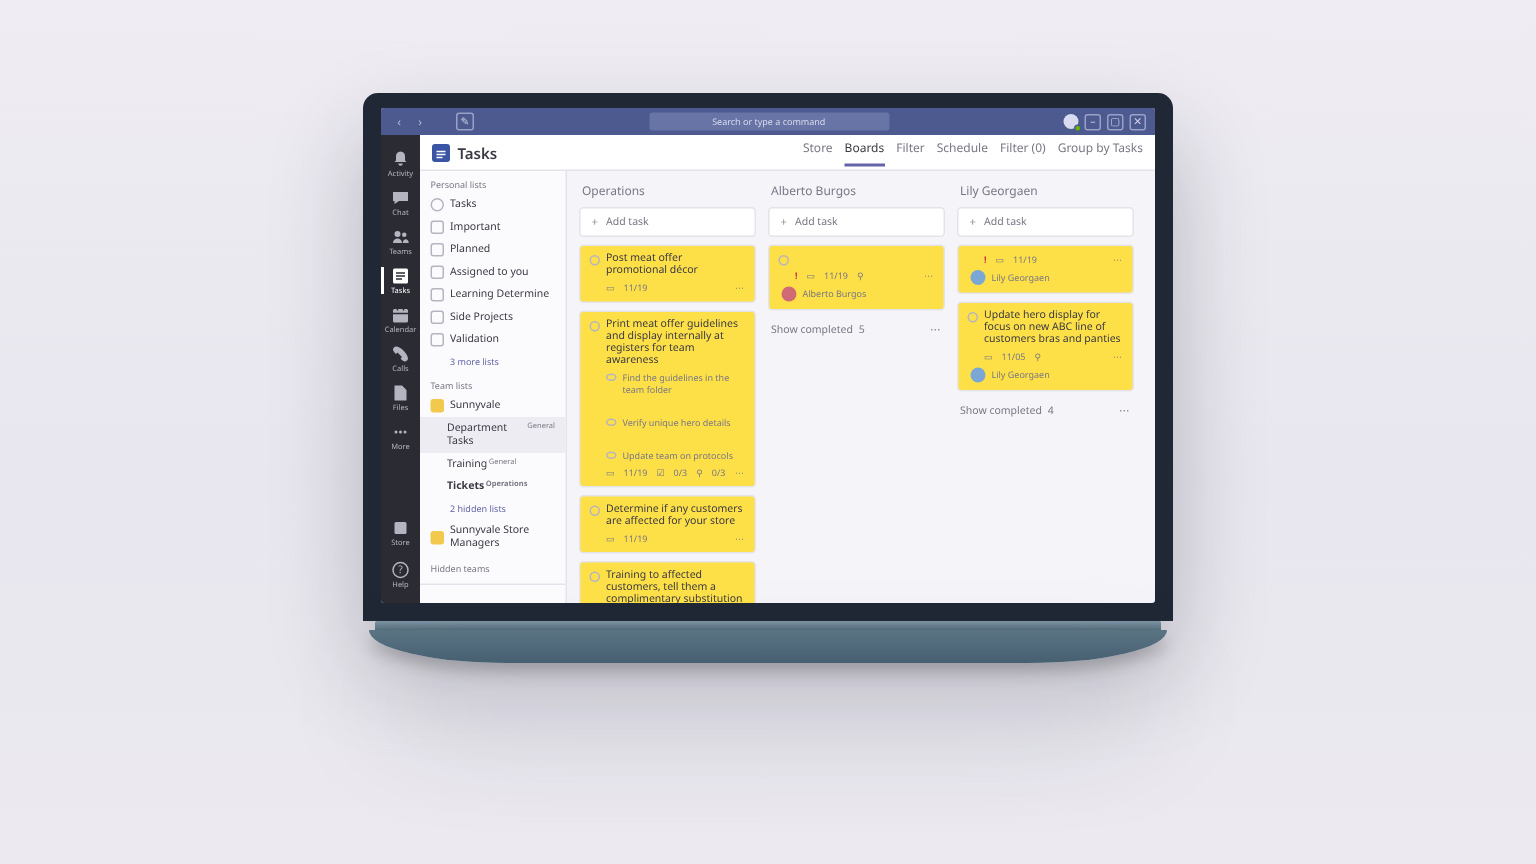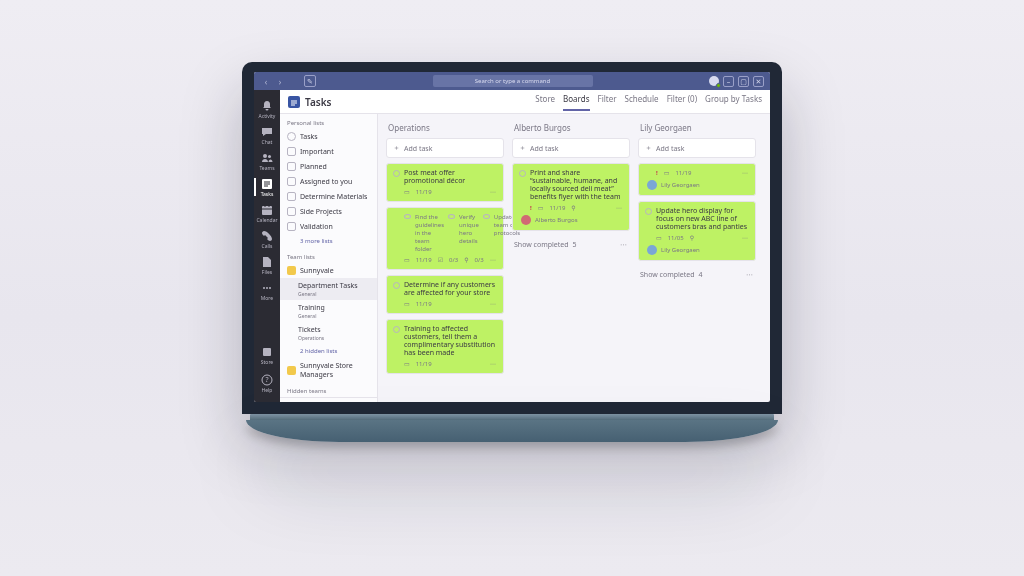--- a/index.html
+++ b/index.html
@@ -69,35 +69,35 @@
   .head-tab{padding-bottom:5px}
   .head-tab.active{color:var(--text);border-bottom:2px solid var(--accent)}
 
   .content{flex:1;display:flex;min-height:0}
   .sidebar{width:98px;background:#fbfbfd;border-right:1px solid var(--border);display:flex;flex-direction:column;font-size:7px;color:var(--text);overflow:hidden}
   .sb-section{padding:5px 7px 2px;color:var(--muted);font-size:6px}
   .sb-item{display:flex;align-items:center;gap:4px;padding:3px 7px;cursor:pointer}
   .sb-item.sel{background:#edecf2}
   .sb-ico{width:9px;height:9px;flex:0 0 9px;border:1px solid #b7b4c2;border-radius:2px}
   .sb-ico.circle{border-radius:50%}
-  .sb-two{display:flex;flex-direction:column;gap:1px}
+  .sb-two{display:flex;flex-direction:row;gap:1px}
   .sb-sub{font-size:5px;color:var(--muted)}
   .sb-teamdot{width:9px;height:9px;border-radius:2px;background:#f2c94c;flex:0 0 9px}
   .sb-link{color:var(--accent);padding:3px 7px 3px 20px;font-size:6px}
   .sb-new{margin-top:auto;border-top:1px solid var(--border);padding:6px 7px;display:flex;gap:4px;align-items:center;color:var(--muted)}
 
   .boards{flex:1;display:flex;gap:8px;padding:8px;overflow:hidden;min-width:0}
   .col{flex:0 0 118px;display:flex;flex-direction:column;gap:5px;min-width:0}
   .col-head{font-size:8px;color:var(--muted);padding:0 2px}
   .add-task{background:#fff;border:1px solid var(--border);border-radius:3px;padding:4px 6px;color:var(--muted);font-size:7px;display:flex;align-items:center;gap:4px;cursor:pointer}
-  .card{background:#bef264;border:1px solid var(--border);border-radius:3px;padding:5px 6px;display:flex;flex-direction:column;gap:3px}
+  .card{background:#fde047;border:1px solid var(--border);border-radius:3px;padding:5px 6px;display:flex;flex-direction:column;gap:3px}
   .card-title{display:flex;gap:4px;align-items:flex-start}
   .radio{width:7px;height:7px;border:1px solid #b7b4c2;border-radius:50%;flex:0 0 7px;margin-top:1px}
   .ct{font-size:7px;line-height:1.15}
-  .subtasks{display:flex;flex-direction:row;gap:4px;padding-left:11px}
+  .subtasks{display:flex;flex-direction:column;gap:14px;padding-left:11px}
   .subtask{display:flex;gap:4px;align-items:flex-start;color:var(--muted);font-size:6px}
   .meta{display:flex;gap:6px;align-items:center;padding-left:11px;color:var(--muted);font-size:6px}
   .assignee{display:flex;align-items:center;gap:4px;padding-left:2px;font-size:6px;color:var(--muted)}
   .av{width:10px;height:10px;border-radius:50%}
   .show-completed{font-size:7px;color:var(--muted);display:flex;align-items:center;gap:4px;padding:4px 2px}
   .more{margin-left:auto;letter-spacing:1px}
 
   svg{display:block}
 </style>
 </head>
@@ -259,21 +259,21 @@
                   <div class="sb-item">
                     <span class="sb-ico "></span>
                     <span>Planned</span>
                   </div>
                   <div class="sb-item">
                     <span class="sb-ico "></span>
                     <span>Assigned to you</span>
                   </div>
                   <div class="sb-item">
                     <span class="sb-ico "></span>
-                    <span>Determine Materials</span>
+                    <span>Learning Determine</span>
                   </div>
                   <div class="sb-item">
                     <span class="sb-ico "></span>
                     <span>Side Projects</span>
                   </div>
                   <div class="sb-item">
                     <span class="sb-ico "></span>
                     <span>Validation</span>
                   </div>
                 </div>
@@ -290,21 +290,21 @@
                       <span>Department Tasks</span>
                       <span class="sb-sub">General</span>
                     </div>
                   </div>
                   <div class="sb-item" style="padding-left: 18px;">
                     <div class="sb-two">
                       <span>Training</span>
                       <span class="sb-sub">General</span>
                     </div>
                   </div>
-                  <div class="sb-item" style="padding-left: 18px;">
+                  <div class="sb-item" style="padding-left: 18px; font-weight: bold;">
                     <div class="sb-two">
                       <span>Tickets</span>
                       <span class="sb-sub">Operations</span>
                     </div>
                   </div>
                 </div>
               <div class="sb-link">2 hidden lists</div>
 
               <div class="sb-item">
                 <div class="sb-teamdot" style="background:#f2c94c"></div>
@@ -330,20 +330,24 @@
                       <span class="radio"></span>
                       <span class="ct">Post meat offer promotional décor</span>
                     </div>
                     <div class="meta">
                       <span>▭</span>
                       <span>11/19</span>
                       <span class="more">⋯</span>
                     </div>
                   </div>
                   <div class="card">
+                    <div class="card-title">
+                      <span class="radio"></span>
+                      <span class="ct">Print meat offer guidelines and display internally at registers for team awareness</span>
+                    </div>
                     <div class="subtasks">
                       <div class="subtask">
                         <span class="radio" style="width:5px;height:5px"></span>
                         <span>Find the guidelines in the team folder</span>
                       </div>
                       <div class="subtask">
                         <span class="radio" style="width:5px;height:5px"></span>
                         <span>Verify unique hero details</span>
                       </div>
                       <div class="subtask">
@@ -386,21 +390,20 @@
                 </div>
                 <div class="col">
                   <div class="col-head">Alberto Burgos</div>
                   <div class="add-task">
                     <span>＋</span>
                     <span>Add task</span>
                   </div>
                   <div class="card">
                     <div class="card-title">
                       <span class="radio"></span>
-                      <span class="ct">Print and share “sustainable, humane, and locally sourced deli meat” benefits flyer with the team</span>
                     </div>
                     <div class="meta">
                       <span style="color:#c4314b;font-weight:700">!</span>
                       <span>▭</span>
                       <span>11/19</span>
                       <span>⚲</span>
                       <span class="more">⋯</span>
                     </div>
                     <div class="assignee">
                       <span class="av" style="background:#d16a74"></span>

